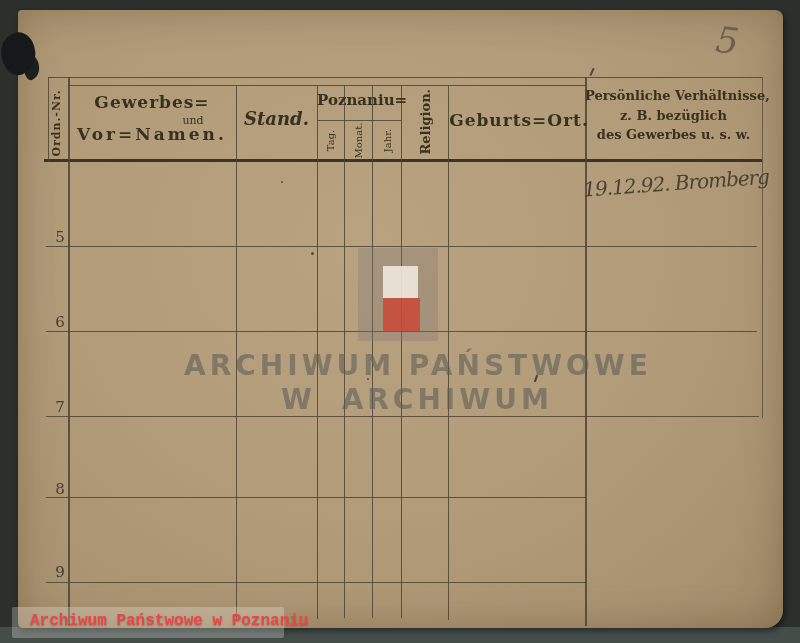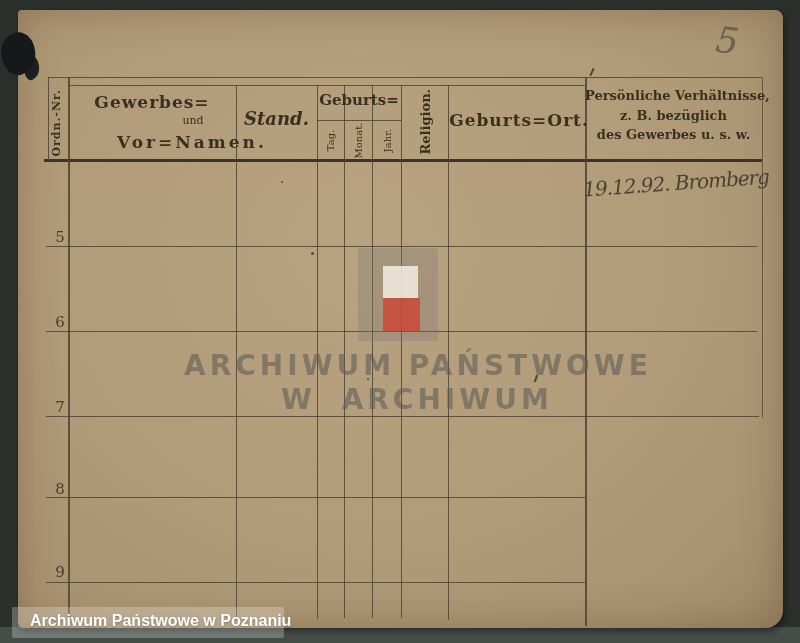--- a/index.html
+++ b/index.html
@@ -27,22 +27,22 @@
   .rownum{position:absolute;width:16px;text-align:center;font-size:15px;color:#443c2e;}
   
   .hand{position:absolute;font-style:italic;color:#4a4134;white-space:nowrap;}
   
   .wm-text{position:absolute;font-family:"DejaVu Sans", sans-serif;color:rgba(92,92,86,.58);
            font-size:28px;letter-spacing:4px;white-space:nowrap;font-weight:bold;}
   .wm-rect{position:absolute;}
   
   .credit-strip{position:absolute;left:12px;top:607px;width:272px;height:31px;
                 background:rgba(252,250,244,.26);border-radius:2px;}
-  .credit-text{position:absolute;left:30px;top:612px;font-family:Liberation Sans, sans-serif;
-               font-weight:bold;font-size:16px;color:#ffffff;text-shadow:0 1px 2px rgba(40,40,40,.35);
+  .credit-text{position:absolute;left:30px;top:612px;font-family:Liberation Mono, monospace;
+               font-weight:bold;font-size:16px;color:#ef4444;text-shadow:0 1px 2px rgba(40,40,40,.35);
                white-space:nowrap;}
   .speck{position:absolute;background:#574c39;border-radius:50%;}
   .slash{position:absolute;background:#4d4434;}
 </style>
 </head>
 <body>
 
 <div id="stage">
 
   <div class="bottom-band"></div>
@@ -69,25 +69,25 @@
   <div class="vl" style="left:372px;top:85px;height:533px;"></div>
   <div class="vl" style="left:401px;top:85px;height:533px;"></div>
   <div class="vl" style="left:448px;top:85px;height:535px;"></div>
   <div class="vl" style="left:585px;top:77px;height:549px;width:2px;"></div>
   <div class="vl" style="left:762px;top:77px;height:341px;opacity:.7;"></div>
 
   <div class="frak rot" style="left:12px;top:116px;width:90px;height:14px;font-size:11px;letter-spacing:1px;">Ordn.-Nr.</div>
 
   <div class="frak" style="left:68px;top:92px;width:168px;font-size:17px;letter-spacing:1px;">Gewerbes=</div>
   <div class="frak" style="left:68px;top:114px;width:168px;font-size:11px;font-weight:normal;padding-left:41px;">und</div>
-  <div class="frak" style="left:68px;top:132px;width:168px;font-size:17px;letter-spacing:3px;margin-left:40px;">Vor=Namen.</div>
+  <div class="frak" style="left:68px;top:124px;width:168px;font-size:17px;letter-spacing:3px;">Vor=Namen.</div>
 
   <div class="frak" style="left:236px;top:108px;width:81px;font-size:18px;font-style:italic;">Stand.</div>
 
-  <div class="frak" style="left:317px;top:91px;width:84px;font-size:15px;">Geburts=</div>
+  <div class="frak" style="left:317px;top:91px;width:84px;font-size:15px;">Poznaniu=</div>
   <div class="frak rot" style="left:308px;top:135px;width:44px;height:11px;font-size:10px;font-weight:normal;">Tag.</div>
   <div class="frak rot" style="left:336px;top:135px;width:44px;height:11px;font-size:10px;font-weight:normal;">Monat.</div>
   <div class="frak rot" style="left:365px;top:135px;width:44px;height:11px;font-size:10px;font-weight:normal;">Jahr.</div>
 
   <div class="frak rot" style="left:392px;top:116px;width:64px;height:13px;font-size:13px;">Religion.</div>
 
   <div class="frak" style="left:448px;top:110px;width:142px;font-size:17px;letter-spacing:1px;">Geburts=Ort.</div>
 
   <div class="frak" style="left:585px;top:88px;width:177px;font-size:13px;">Persönliche Verhältnisse,</div>
   <div class="frak" style="left:585px;top:108px;width:177px;font-size:13px;">z. B. bezüglich</div>

